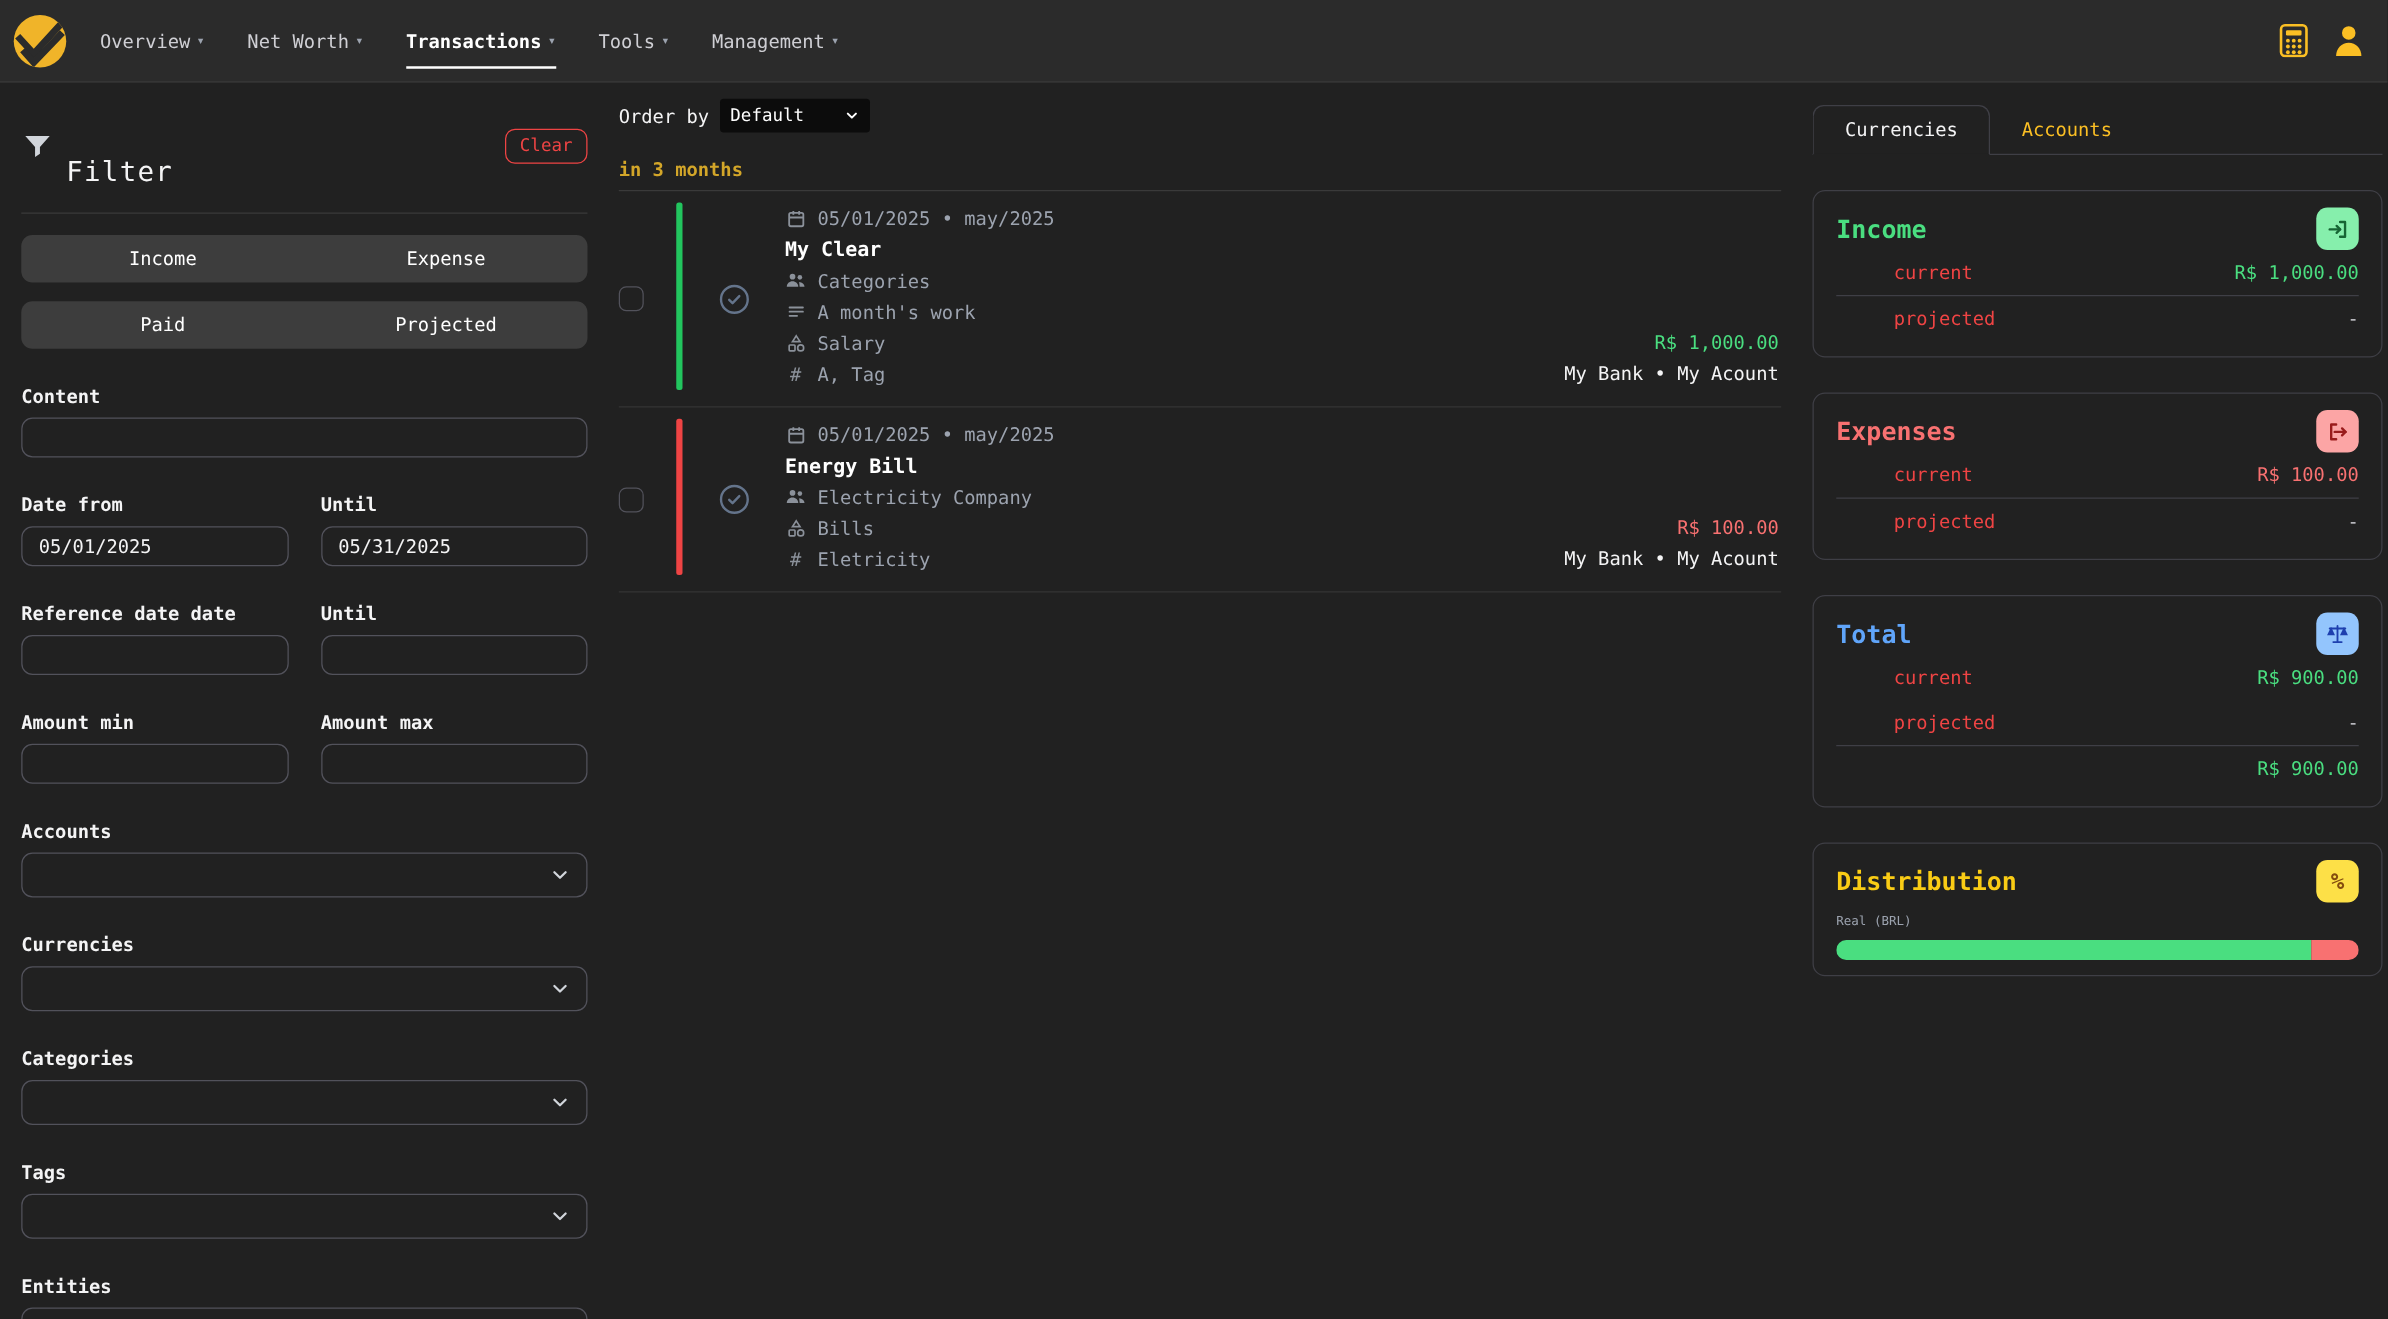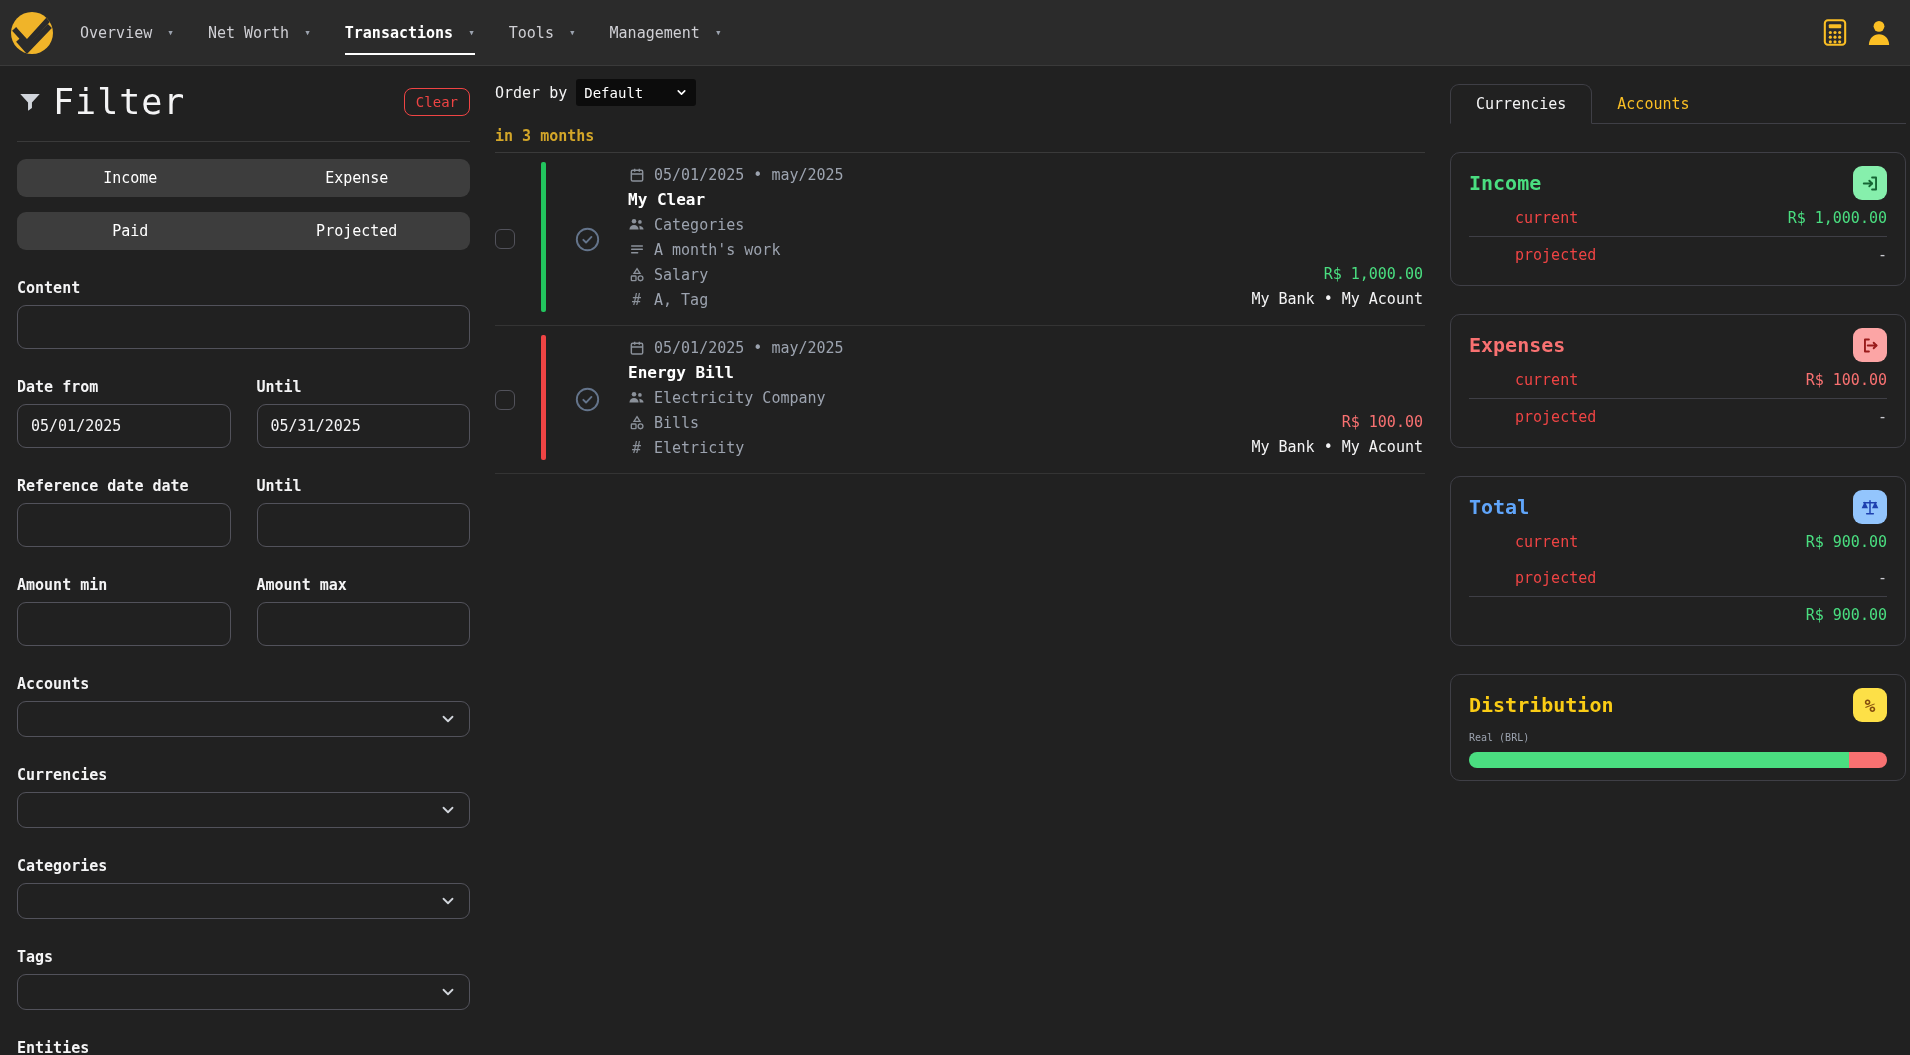--- a/index.html
+++ b/index.html
@@ -2,38 +2,38 @@
 <html><head>
 <meta charset="utf-8">
 <style>
   * { margin:0; padding:0; box-sizing:border-box; }
   html,body { width:1910px; height:1055px; background:#212121; font-family:"DejaVu Sans Mono", monospace; color:#e4e4e7; overflow:hidden; }
 
   
   .topnav { position:absolute; left:0; top:0; width:1910px; height:66px; background:#2b2b2b; border-bottom:1px solid #3a3a3a; display:flex; align-items:center; }
   .logo { width:44px; height:44px; margin-left:10px; flex:0 0 auto; }
   .nav-items { display:flex; align-items:center; gap:34px; margin-left:26px; }
-  .nav-item { position:relative; display:flex; align-items:center; gap:15px; font-size:15px; color:#cfcfd4; cursor:pointer; }
+  .nav-item { position:relative; display:flex; align-items:center; gap:5px; font-size:15px; color:#cfcfd4; cursor:pointer; }
   .nav-item .caret { font-size:11px; color:#9ca3af; }
   .nav-item.active { color:#ffffff; font-weight:bold; }
   .nav-item.active::after { content:""; position:absolute; left:0; right:0; bottom:-13px; height:2px; background:#ffffff; }
   .nav-right { margin-left:auto; margin-right:18px; display:flex; align-items:center; gap:17px; }
   .nav-icon { width:27px; height:27px; display:flex; align-items:center; justify-content:center; cursor:pointer; }
 
   
   .left-col { position:absolute; left:17px; top:66px; width:453px; }
   .filter-head { margin-top:16px; display:flex; align-items:center; }
-  .filter-title { font-size:35px; color:#f4f4f5; margin-left:10px; letter-spacing:1px; }
+  .filter-title { font-size:22px; color:#f4f4f5; margin-left:10px; letter-spacing:1px;margin-top:44px; }
   .clear-btn { margin-left:auto; border:1px solid #ef4444; color:#ef4444; background:transparent; border-radius:8px; font-family:inherit; font-size:14px; padding:5px 11px; cursor:pointer; }
   .filter-div { border-top:1px solid #3a3a3a; margin-top:19px; }
   .toggle-bar { margin-top:17px; height:38px; background:#3d3d3d; border-radius:9px; display:flex; overflow:hidden; }
   .toggle-seg { flex:1; display:flex; align-items:center; justify-content:center; font-size:15px; color:#ffffff; cursor:pointer; }
   .toggle-bar.second { margin-top:15px; }
   .f-label { margin-top:29px; font-size:15px; font-weight:bold; color:#f4f4f5; }
-  .f-input { margin-top:8px; width:100%; height:44px; background:transparent; border:1px solid #52525b; border-radius:9px; color:#f4f4f5; font-family:inherit; font-size:15px; padding:0 13px; outline:none; display:block; }
+  .f-input { margin-top:8px; width:100%; height:32px; background:transparent; border:1px solid #52525b; border-radius:9px; color:#f4f4f5; font-family:inherit; font-size:15px; padding:0 13px; outline:none; display:block; }
   .f-row { display:flex; gap:26px; }
   .f-col { flex:1; min-width:0; }
   .f-select { margin-top:8px; width:100%; height:36px; border:1px solid #52525b; border-radius:9px; display:flex; align-items:center; justify-content:flex-end; padding:0 12px; cursor:pointer; }
   .f-select svg { color:#d1d5db; }
 
   
   .mid-col { position:absolute; left:495px; top:66px; width:930px; }
   .order-row { margin-top:13px; display:flex; justify-content:flex-start; align-items:center; gap:9px; }
   .order-label { font-size:15px; color:#f4f4f5; }
   .order-select { width:120px; height:27px; background:#0c0c0c; color:#ffffff; border-radius:3px; display:flex; align-items:center; justify-content:space-between; padding:12px 8px; font-size:14px; cursor:pointer; }

